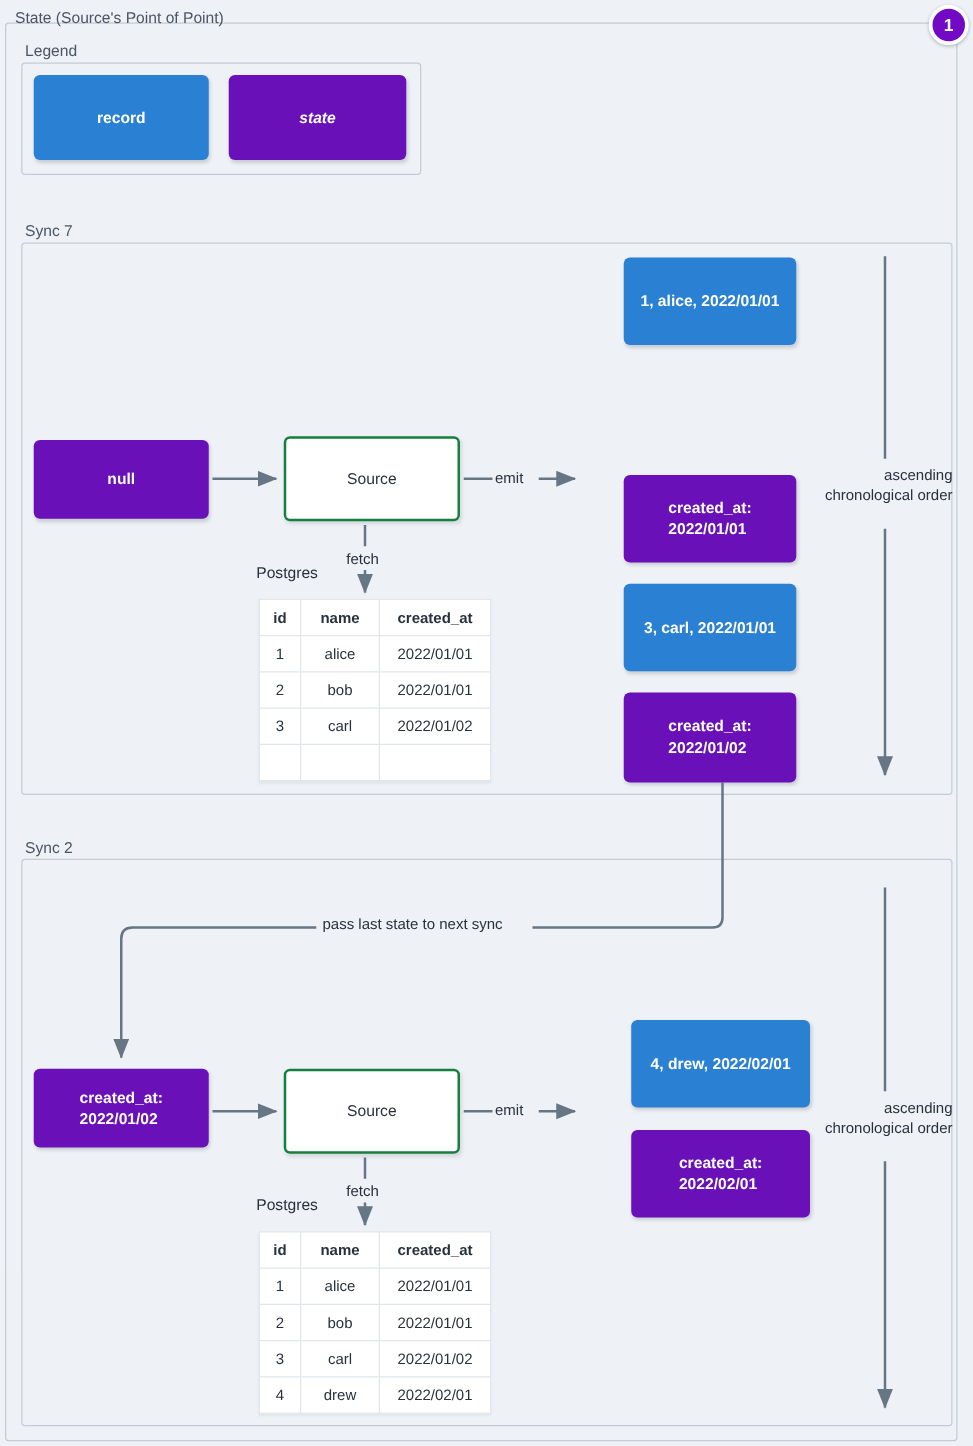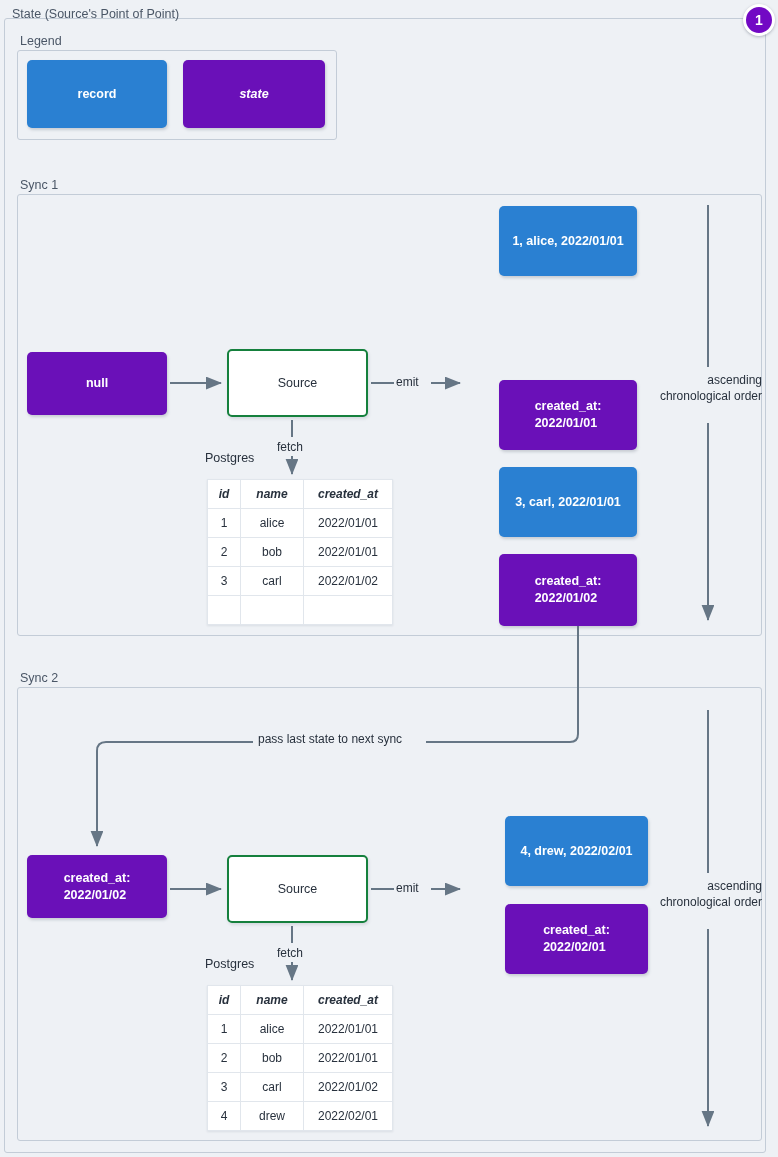--- a/index.html
+++ b/index.html
@@ -134,21 +134,21 @@
     box-shadow: 0 1px 2px rgba(100,110,125,0.14);
   }
   .pg-table th, .pg-table td {
     border: 1px solid #e1e6ec;
     padding: 0;
     height: 28px;
     text-align: center;
     font-weight: normal;
     white-space: nowrap;
   }
-  .pg-table th { font-weight: bold; font-style: italic; }
+  .pg-table th { font-weight: bold; }
   .pg-table .col-id { width: 32px; }
   .pg-table .col-name { width: 62px; }
   .pg-table .col-created { width: 88px; }
 
   #pg-table-1 { left: 207px; top: 479px; }
   #pg-table-2 { left: 207px; top: 985px; }
 
   .pg-caption {
     position: absolute;
     font-size: 12.5px;
@@ -219,21 +219,21 @@
 
 <div id="canvas">
 
   <div class="frame" id="outer-frame"></div>
   <div class="frame-label" id="outer-label">State (Source's Point of Point)</div>
 
   <div class="frame" id="legend-frame"></div>
   <div class="frame-label" id="legend-label">Legend</div>
 
   <div class="frame" id="sync1-frame"></div>
-  <div class="frame-label" id="sync1-label">Sync 1</div>
+  <div class="frame-label" id="sync1-label">Sync 7</div>
 
   <div class="frame" id="sync2-frame"></div>
   <div class="frame-label" id="sync2-label">Sync 2</div>
 
   <svg id="edges" viewBox="0 0 778 1157">
     <defs>
       <marker id="arrow" markerWidth="9" markerHeight="9" refX="7.5" refY="3.2" orient="auto" markerUnits="strokeWidth">
         <path d="M0,0 L8,3.2 L0,6.4 z" fill="#667685"></path>
       </marker>
     </defs>

